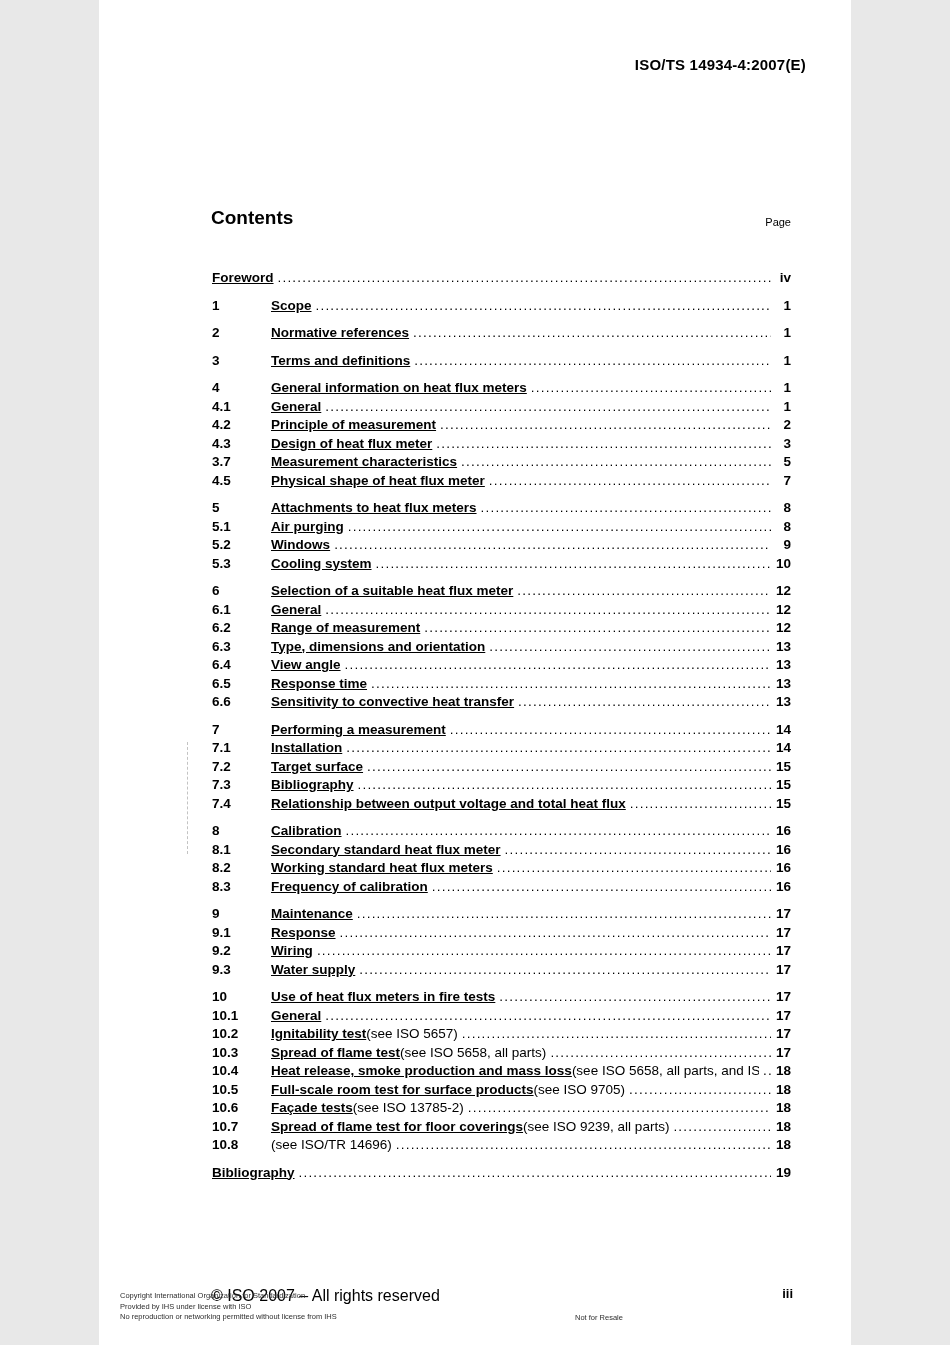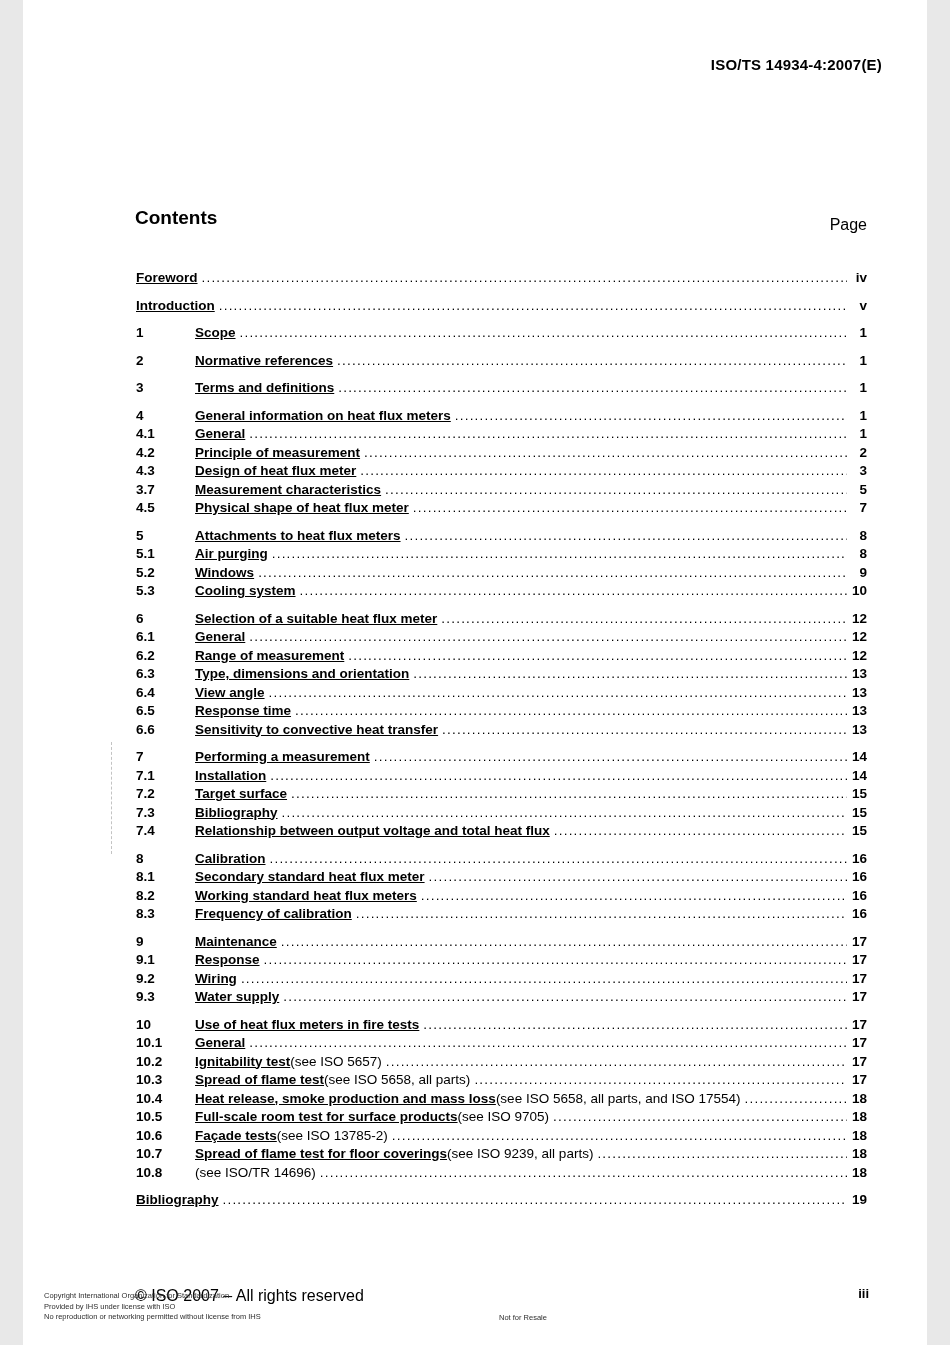--- a/index.html
+++ b/index.html
@@ -1,20 +1,20 @@
 <!DOCTYPE html>
 <html><head>
 <meta charset="utf-8">
 <style>
   * { margin: 0; padding: 0; box-sizing: border-box; }
   html, body { background: #e8e8e8; }
   body { font-family: "Liberation Sans", sans-serif; }
   .page {
     position: relative;
-    width: 904px;
+    width: 752px;
     height: 1345px;
     margin: 0 auto;
     background: #ffffff;
     color: #000;
     overflow: hidden;
   }
   .doc-ref {
     position: absolute;
     top: 56px;
     right: 45px;
@@ -26,21 +26,21 @@
     position: absolute;
     top: 207px;
     left: 112px;
     font-size: 19px;
     font-weight: bold;
   }
   .page-label {
     position: absolute;
     top: 216px;
     right: 60px;
-    font-size: 16px;
+    font-size: 11px;
   }
   .toc {
     position: absolute;
     top: 269px;
     left: 113px;
     right: 60px;
   }
   .toc-group { margin-bottom: 9px; }
   .toc-group:last-child { margin-bottom: 9px; }
   .toc-row {
@@ -117,27 +117,20 @@
   <div class="toc">
       <div class="toc-group">
         <div class="toc-row">
           <span class="toc-label">Foreword</span>
           <span class="toc-dots"></span>
           <span class="toc-page">iv</span>
         </div>
       </div>
       <div class="toc-group">
         <div class="toc-row">
-          <span class="toc-label">Introduction</span>
-          <span class="toc-dots"></span>
-          <span class="toc-page">v</span>
-        </div>
-      </div>
-      <div class="toc-group">
-        <div class="toc-row">
           <span class="toc-num">1</span>
           <span class="toc-label">Scope</span>
           <span class="toc-dots"></span>
           <span class="toc-page">1</span>
         </div>
       </div>
       <div class="toc-group">
         <div class="toc-row">
           <span class="toc-num">2</span>
           <span class="toc-label">Normative references</span>

